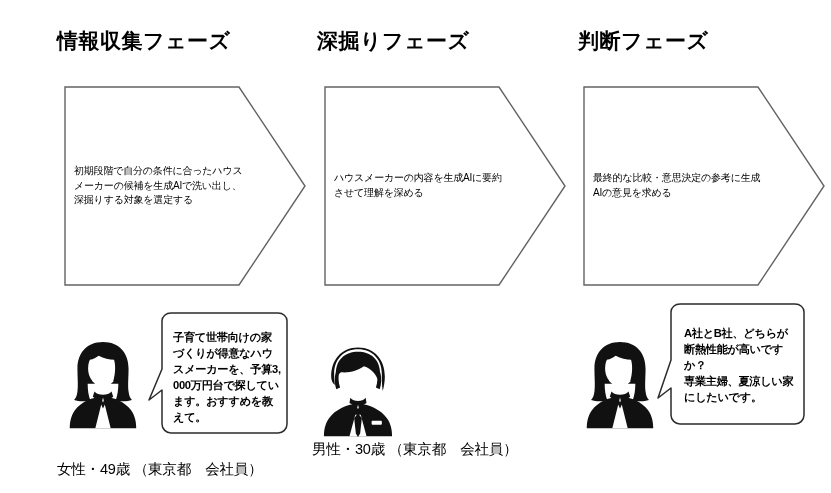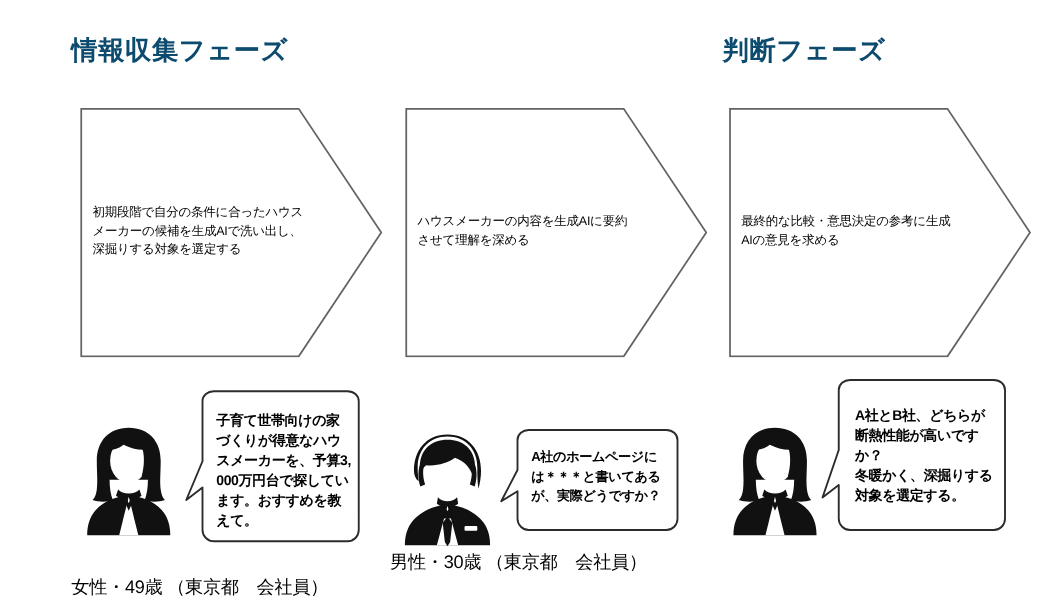--- a/index.html
+++ b/index.html
@@ -18,21 +18,21 @@
     background: #ffffff;
     overflow: hidden;
   }
 
   
   .phase-title {
     position: absolute;
     font-size: 21px;
     font-weight: bold;
     letter-spacing: 0.5px;
-    color: #0c4a6e;
+    color: #000000;
     white-space: nowrap;
     line-height: 1;
   }
 
   
   .chevron-wrap {
     position: absolute;
     width: 242px;
     height: 200px;
   }
@@ -100,20 +100,21 @@
     white-space: nowrap;
     letter-spacing: -0.2px;
   }
 </style>
 </head>
 <body>
 
 <div id="canvas">
 
   <div class="phase-title" style="left:57px; top:30px;">情報収集フェーズ</div>
+  <div class="phase-title" style="left:317px; top:30px;">深掘りフェーズ</div>
   <div class="phase-title" style="left:578px; top:30px;">判断フェーズ</div>
 
   <div class="chevron-wrap" style="left:64px; top:86px;">
     <svg viewBox="0 0 242 200" preserveAspectRatio="none">
       <polygon points="1,1 175,1 241,100 175,199 1,199" fill="#ffffff" stroke="#636363" stroke-width="1.4"></polygon>
     </svg>
     <div class="chevron-text">初期段階で自分の条件に合ったハウスメーカーの候補を生成AIで洗い出し、深掘りする対象を選定する</div>
   </div>
 
   <div class="chevron-wrap" style="left:583px; top:86px;">
@@ -198,28 +199,20 @@
       <path d="M43 70 L50 82 L57 70 L54 69 L50 75 L46 69 Z" fill="#111111"></path>
 
       <path d="M50 80 L45.5 86 L47.5 104 L50 108 L52.5 104 L54.5 86 Z" fill="#111111"></path>
 
       <path d="M46.5 76 L53.5 76 L55 82 L45 82 Z" fill="#111111"></path>
 
       <rect x="66" y="89" width="12" height="4.5" rx="1" fill="#ffffff"></rect>
     </svg>
   </div>
 
-  <div class="bubble" style="left:400px; top:343px; width:143px; height:82px;">
-    <svg class="bubble-shape" width="143" height="82" viewBox="0 0 143 82">
-      <path d="M14 9 C14 4.2 18.2 1 23 1 L133 1 C138 1 142 4.2 142 9
-               L142 72 C142 77 138 81 133 81 L23 81
-               C18.2 81 14 77 14 72 L14 50 L1 58 L14 33 Z" fill="#ffffff" stroke="#2b2b2b" stroke-width="1.5" stroke-linejoin="round"></path>
-    </svg>
-    <div class="bubble-text" style="left:25px; top:16px; width:110px; font-size:10.5px; line-height:1.48;">A社のホームページには＊＊＊と書いてあるが、実際どうですか？</div>
-  </div>
 
   <div class="caption" style="left:312px; top:440px;">男性・30歳 （東京都　会社員）</div>
 
   <div class="person" style="left:577px; top:337px;">
     <svg viewBox="0 0 100 108">
       <path d="M50 6 C31 6 20 19 20 37 C20 48 21 56 20 64 C19.4 69 18 72 16 74
                C22 76 30 76 35 74 C33 69 32 62 32 55 L68 55 C68 62 67 69 65 74
                C70 76 78 76 84 74 C82 72 80.6 69 80 64 C79 56 80 48 80 37
                C80 19 69 6 50 6 Z" fill="#111111"></path>
       <ellipse cx="50" cy="37" rx="17.5" ry="21" fill="#ffffff"></ellipse>
@@ -235,17 +228,17 @@
     </svg>
   </div>
 
   <div class="bubble" style="left:657px; top:303px; width:148px; height:122px;">
     <svg class="bubble-shape" width="148" height="122" viewBox="0 0 148 122">
       <path d="M14 9 C14 4.2 18.2 1 23 1 L138 1 C143 1 147 4.2 147 9
                L147 112 C147 117 143 121 138 121 L23 121
                C18.2 121 14 117 14 112 L14 85 L1 95 L14 57 Z" fill="#ffffff" stroke="#2b2b2b" stroke-width="1.5" stroke-linejoin="round"></path>
     </svg>
     <div class="bubble-text" style="left:27px; top:23px; width:112px; white-space:pre-wrap;">A社とB社、どちらが断熱性能が高いですか？
-冬暖かく、深掘りする対象を選定する。</div>
+専業主婦、夏涼しい家にしたいです。</div>
   </div>
 
 
 </div>
 
 </body></html>

